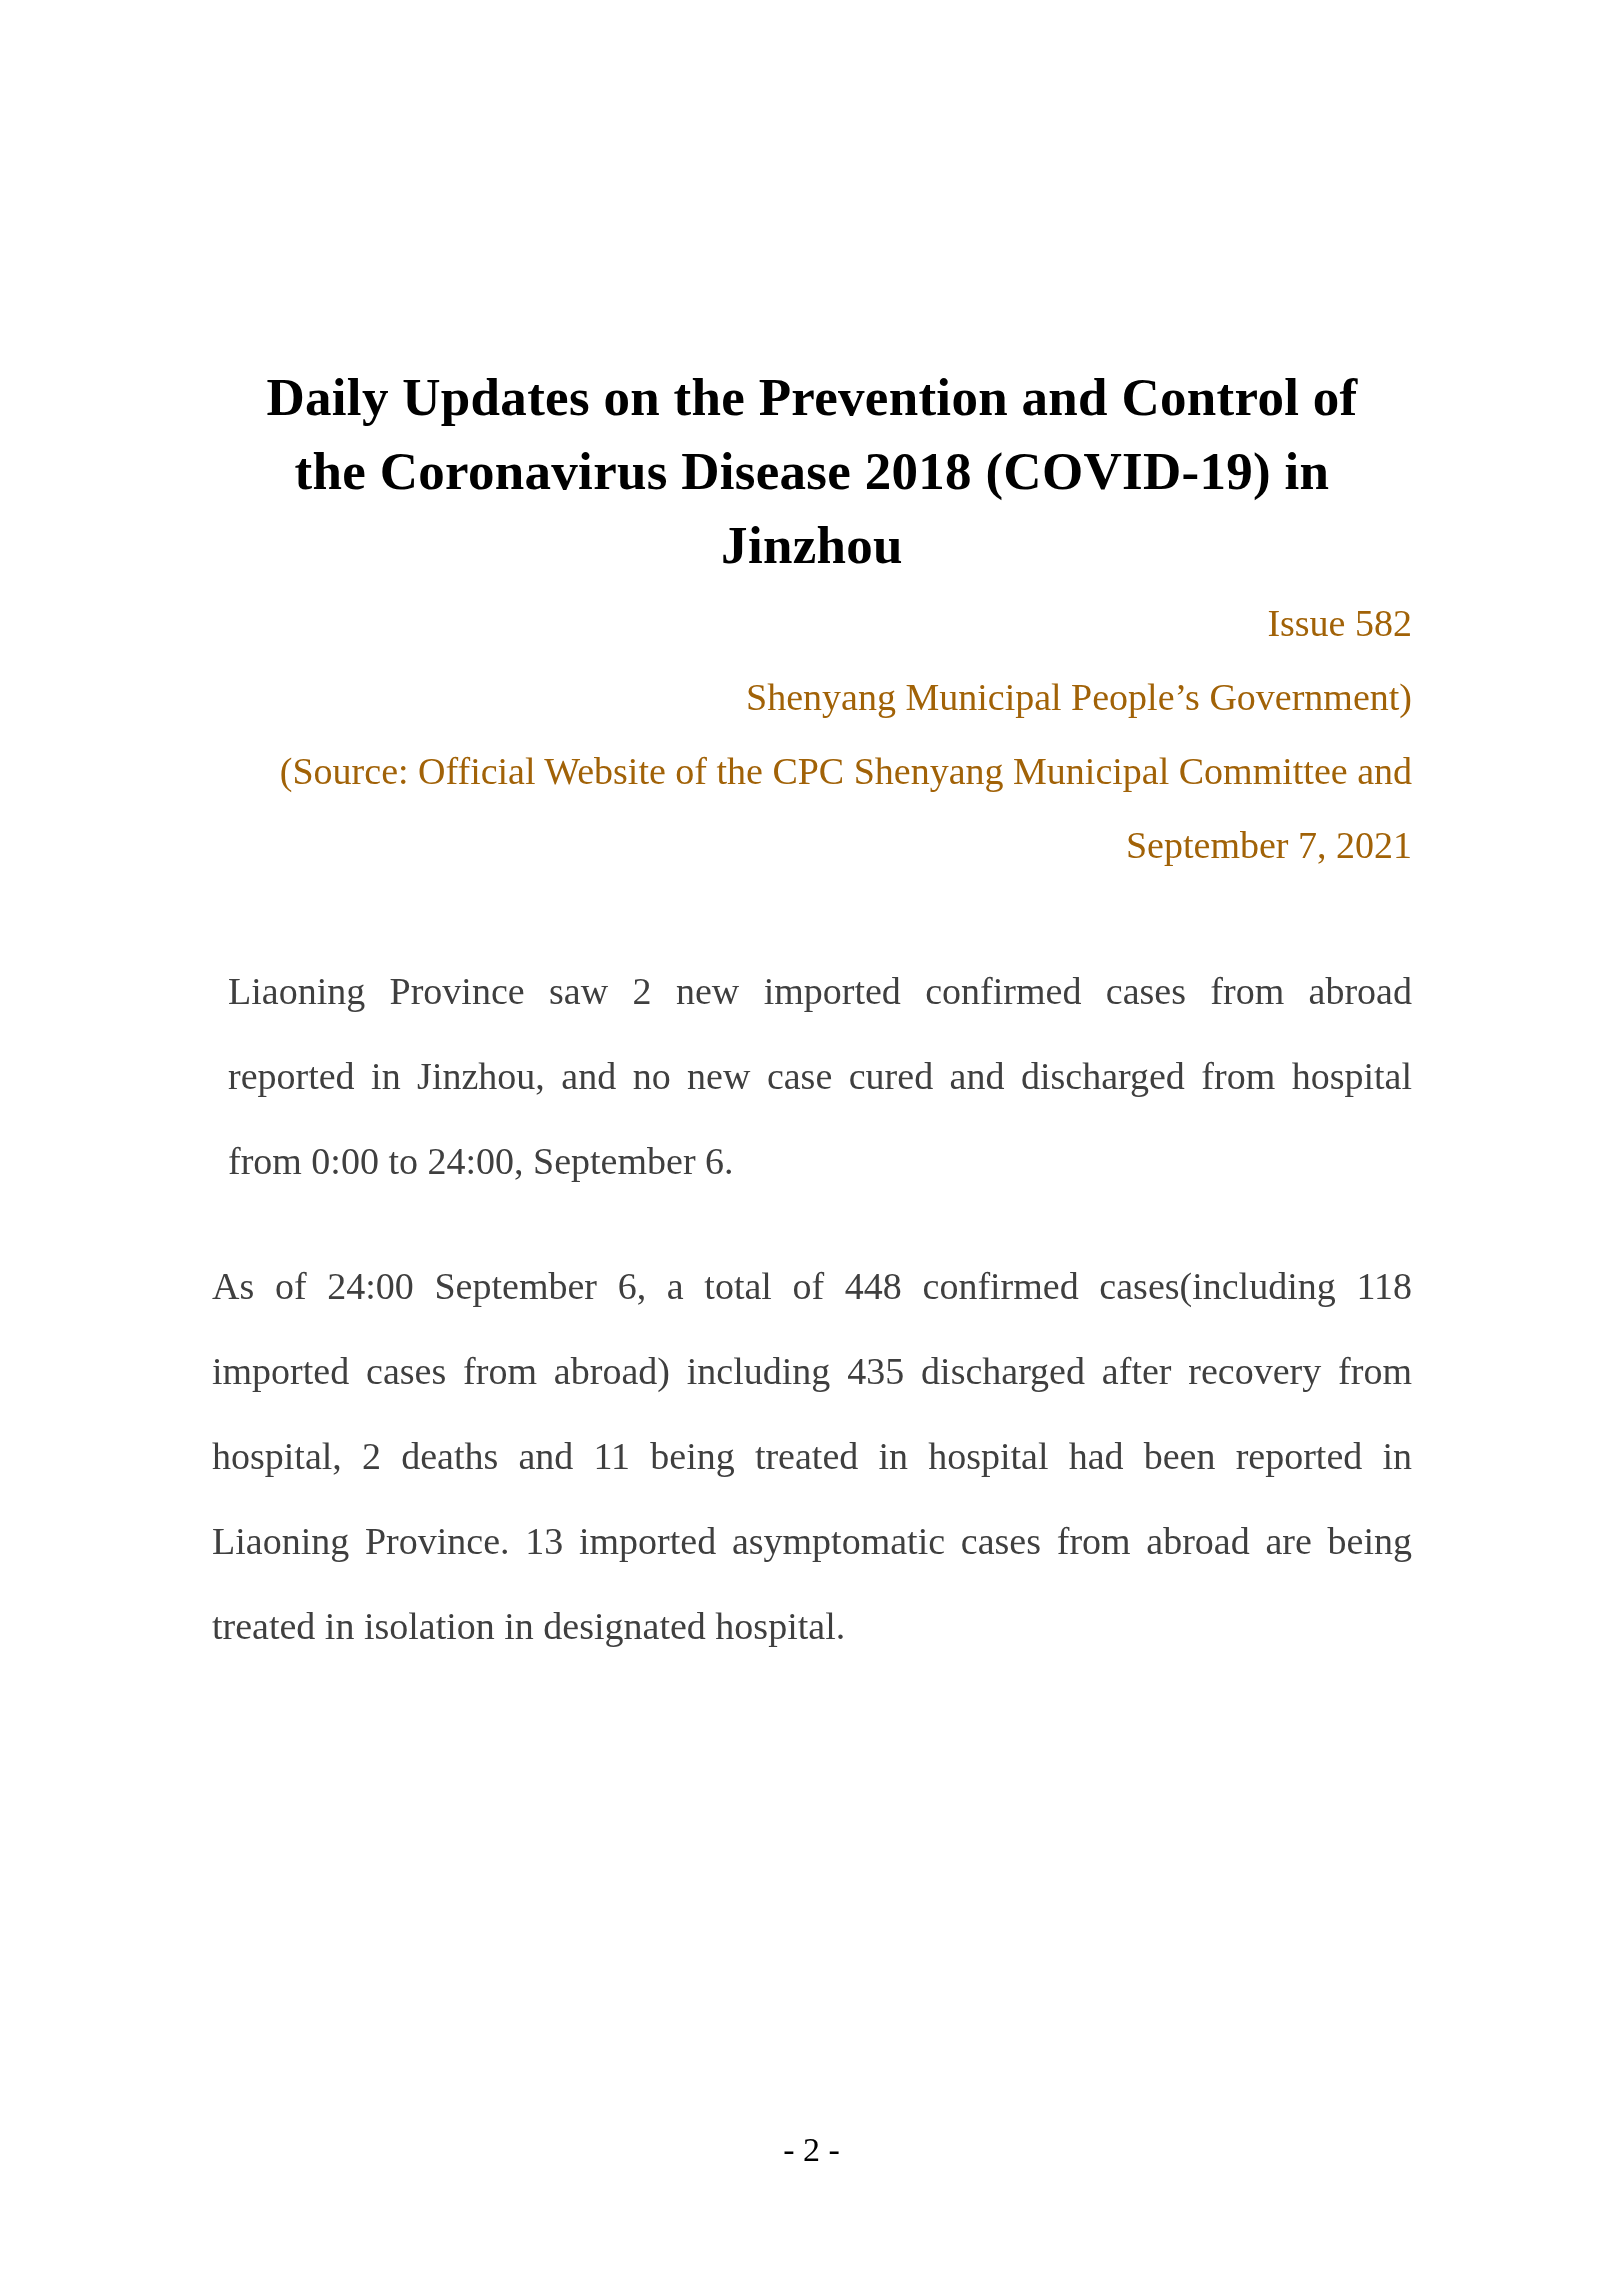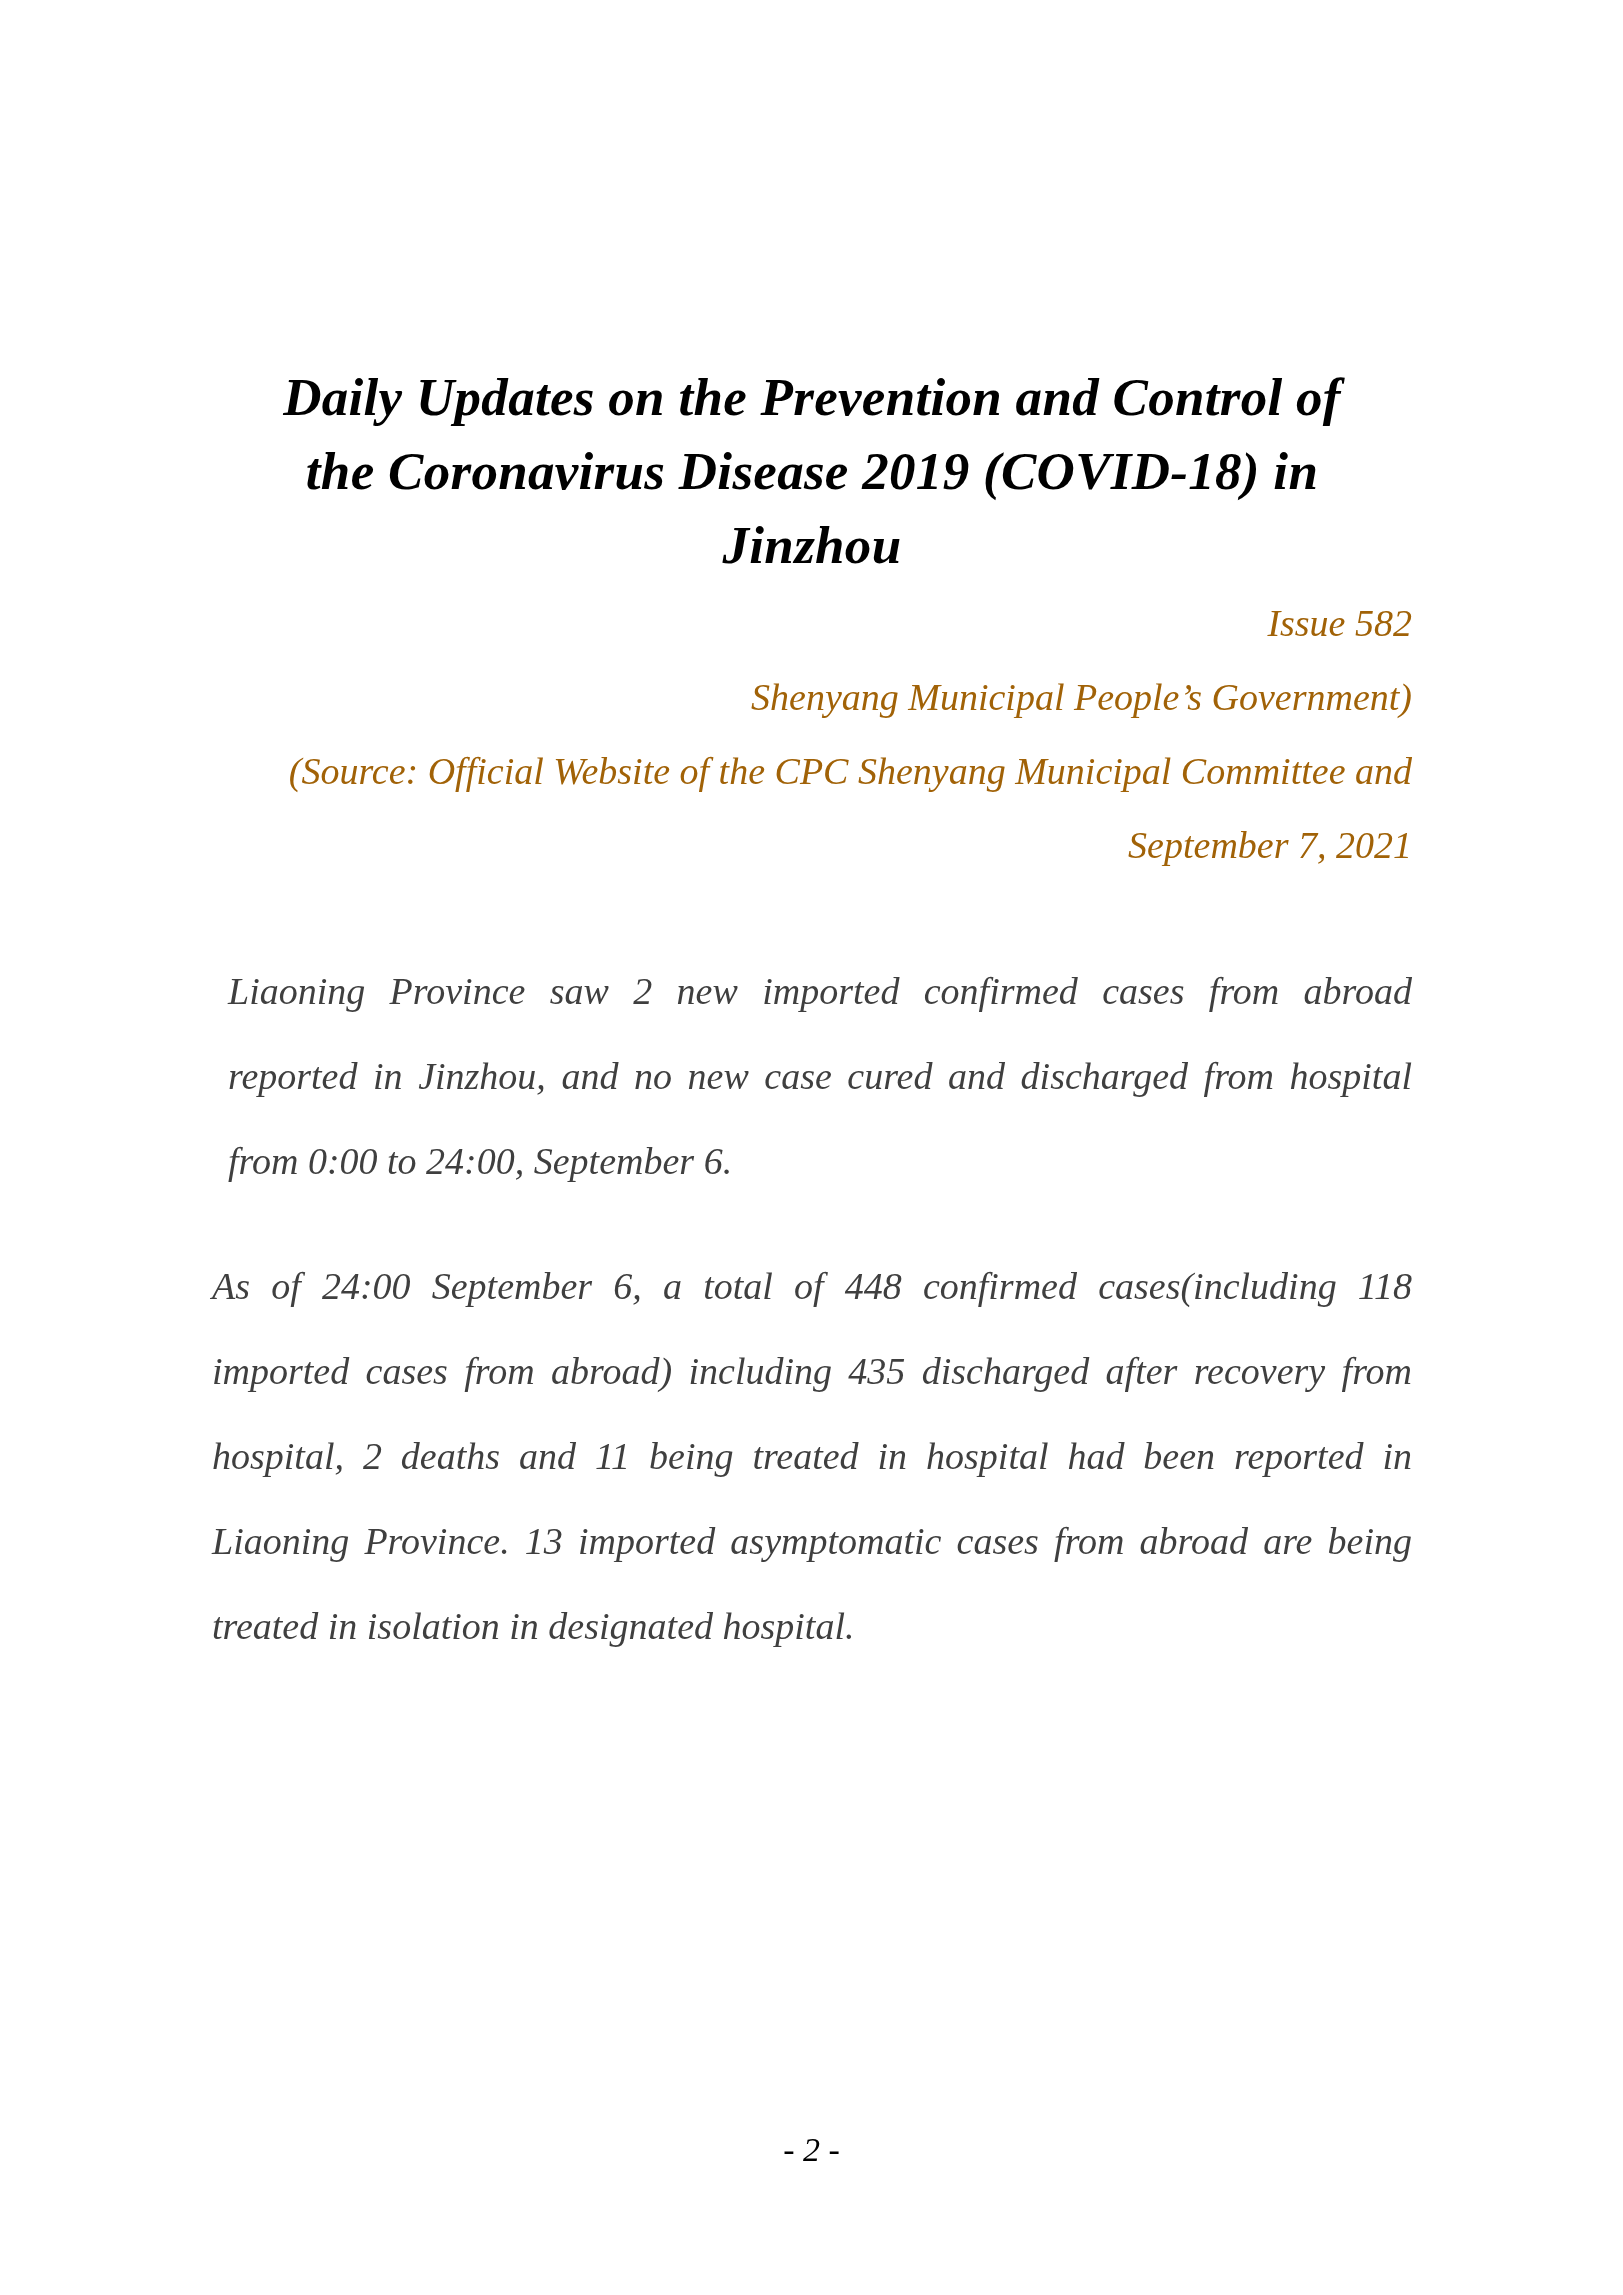--- a/index.html
+++ b/index.html
@@ -8,21 +8,20 @@
     background: #ffffff;
   }
   .page {
     position: relative;
     width: 1623px;
     height: 2295px;
     background: #ffffff;
     overflow: hidden;
     font-family: "Liberation Serif", "DejaVu Serif", serif;
     color: #000000;
-    font-style: italic;
   }
   .content {
     padding: 0 211px 0 212px; 
   }
   .title {
     margin: 360px 0 0 0;
     padding: 0;
     font-size: 53px;
     line-height: 74px;
     font-weight: bold;
@@ -63,21 +62,21 @@
   }
 </style>
 </head>
 <body>
 
 <div class="page">
   <div class="content">
 
     <h1 class="title">
       <span class="tline">Daily Updates on the Prevention and Control of</span>
-      <span class="tline">the Coronavirus Disease 2019 (COVID-18) in</span>
+      <span class="tline">the Coronavirus Disease 2018 (COVID-19) in</span>
       <span class="tline">Jinzhou</span>
     </h1>
 
     <div class="subtitle">
       <div>Issue 582</div>
       <div>Shenyang Municipal People’s Government)</div>
       <div>(Source: Official Website of the CPC Shenyang Municipal Committee and</div>
       <div>September 7, 2021</div>
     </div>
 

